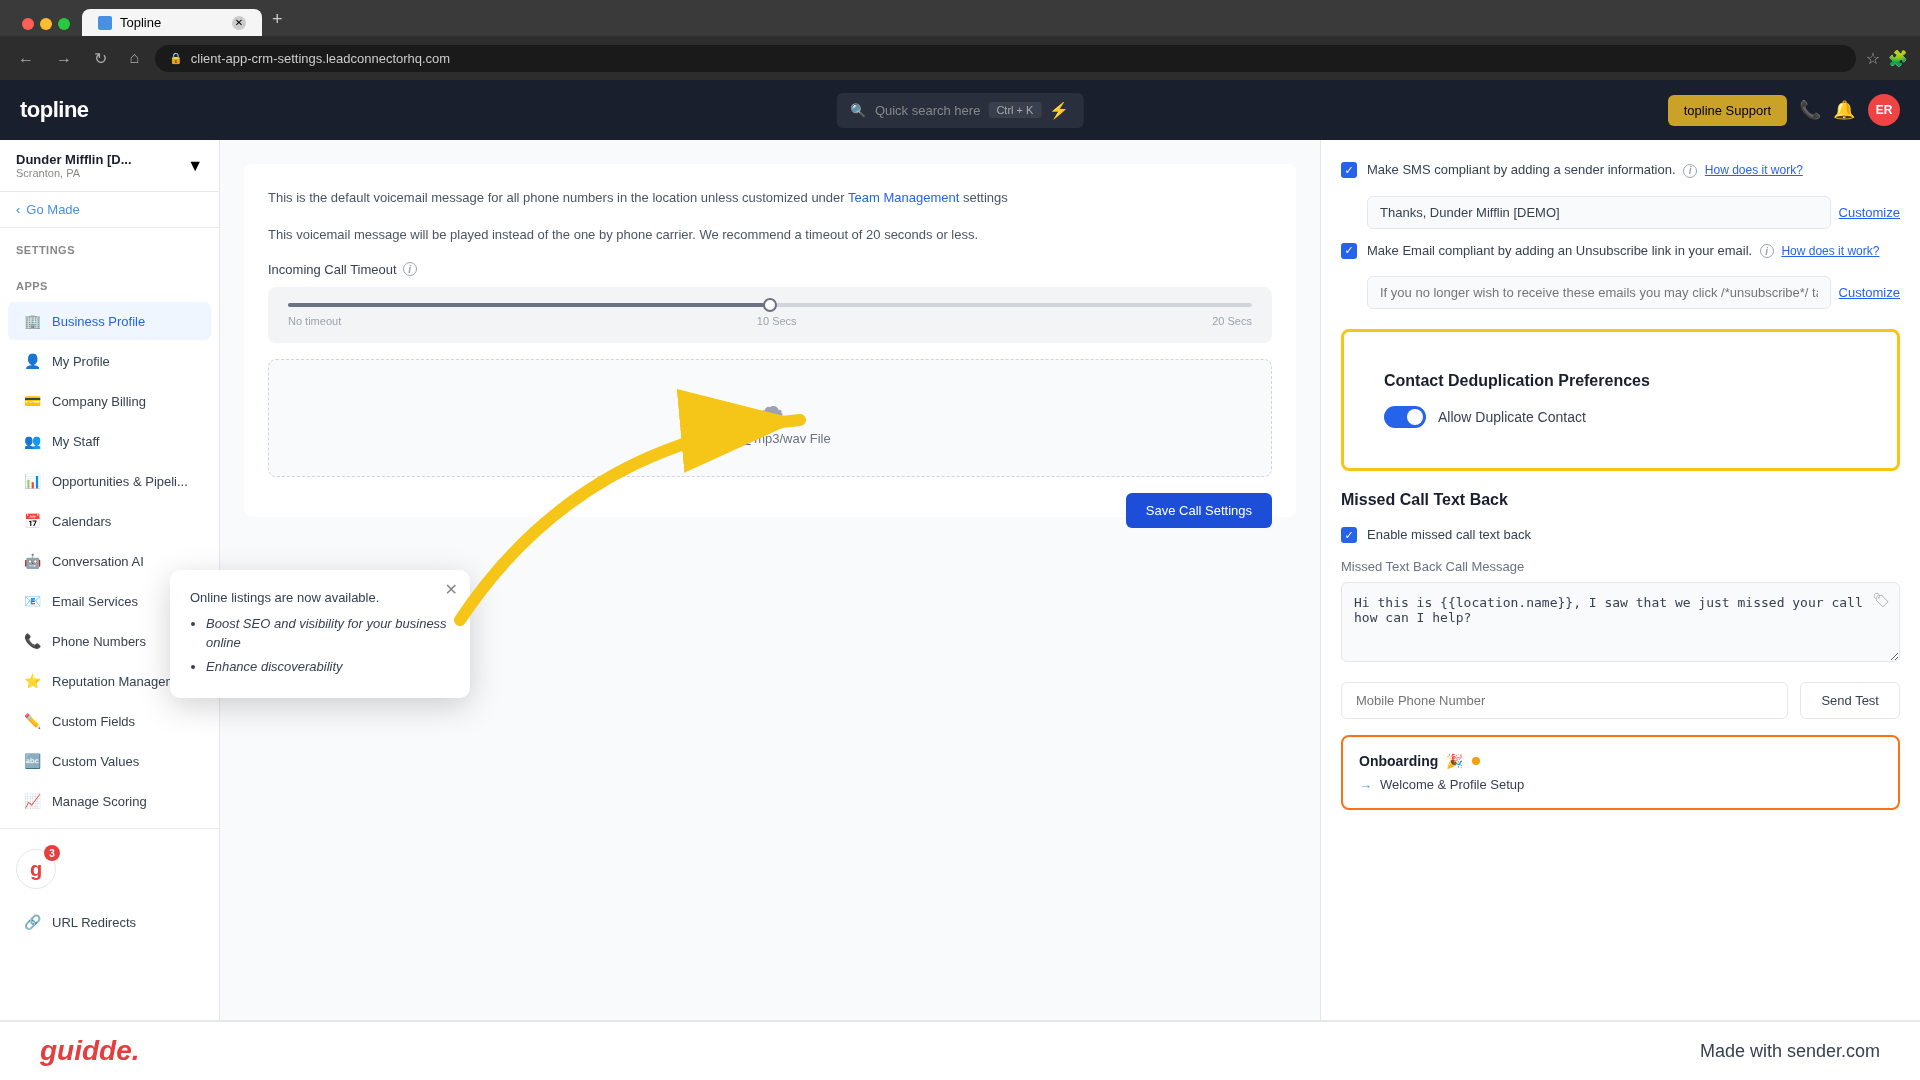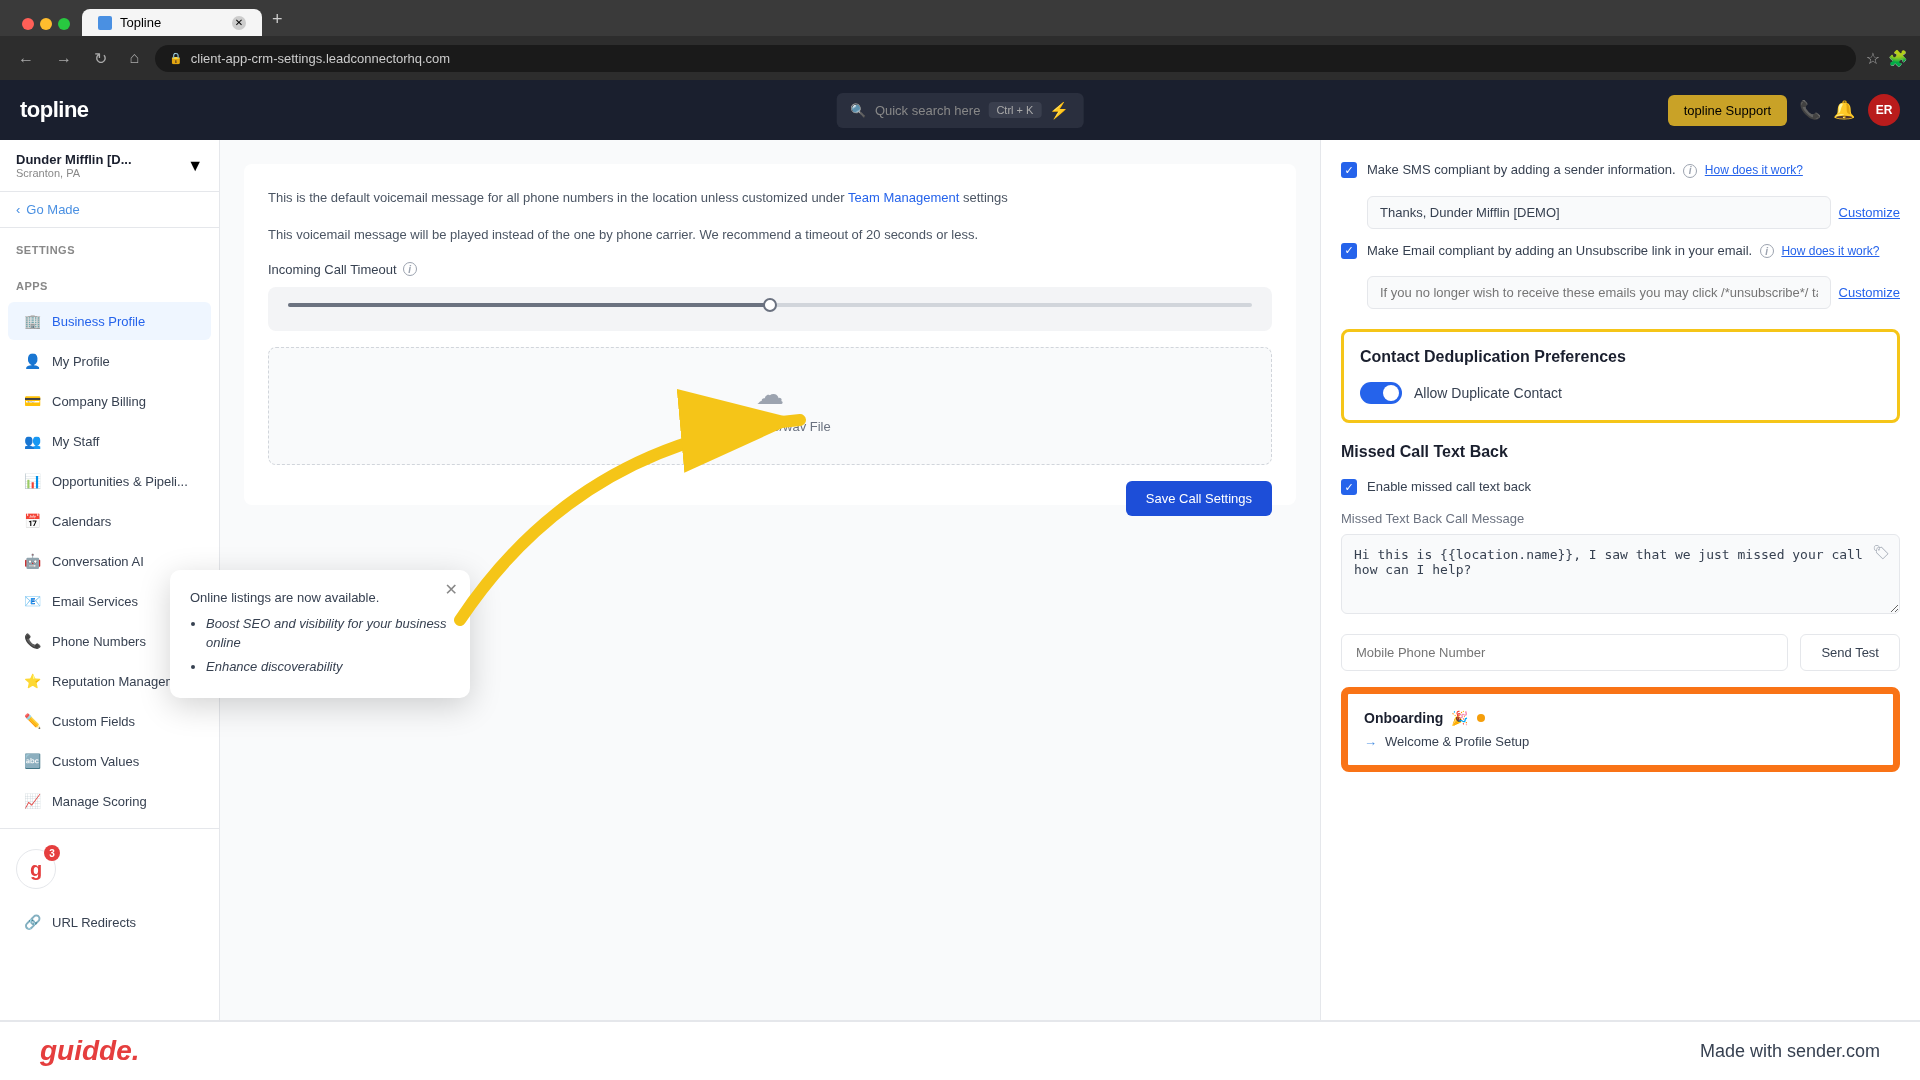--- a/index.html
+++ b/index.html
@@ -25,21 +25,21 @@
     .browser-action-btn { background: none; border: none; color: #aaa; font-size: 16px; cursor: pointer; }
 
     
     .app-header { background: #1a1f2e; height: 60px; display: flex; align-items: center; padding: 0 20px; gap: 16px; position: relative; }
     .app-logo { color: white; font-size: 22px; font-weight: 700; letter-spacing: -0.5px; }
     .header-search { flex: 1; max-width: 400px; background: #2a2f3e; border-radius: 6px; padding: 8px 14px; display: flex; align-items: center; gap: 8px; color: #888; font-size: 13px; margin: 0 auto; position: absolute; left: 50%; transform: translateX(-50%); }
     .search-shortcut { background: #3a3f4e; padding: 2px 8px; border-radius: 4px; font-size: 11px; color: #aaa; }
     .header-right { margin-left: auto; display: flex; align-items: center; gap: 12px; }
     .support-btn { background: #c9a227; color: #000000; border: none; padding: 8px 16px; border-radius: 6px; font-size: 13px; cursor: pointer; font-weight: 500; }
     .header-icon-btn { background: none; border: none; color: #aaa; font-size: 18px; cursor: pointer; }
-    .avatar { width: 32px; height: 32px; border-radius: 50%; background: #b91c1c; color: white; display: flex; align-items: center; justify-content: center; font-size: 12px; font-weight: 600; }
+    .avatar { width: 32px; height: 32px; border-radius: 50%; background: #ef4444; color: white; display: flex; align-items: center; justify-content: center; font-size: 12px; font-weight: 600; }
     .lightning-icon { color: #f0c040; font-size: 16px; }
 
     
     .app-body { display: flex; height: calc(1080px - 80px - 60px); }
 
     
     .sidebar { width: 220px; background: #fff; border-right: 1px solid #e5e7eb; overflow-y: auto; flex-shrink: 0; }
     .sidebar-account { padding: 12px 16px; border-bottom: 1px solid #e5e7eb; display: flex; align-items: center; justify-content: space-between; cursor: pointer; }
     .account-name { font-size: 13px; font-weight: 600; color: #1a1f2e; }
     .account-location { font-size: 11px; color: #888; }
@@ -75,40 +75,40 @@
     .compliance-section { margin-bottom: 20px; }
     .compliance-item { display: flex; align-items: flex-start; gap: 10px; margin-bottom: 16px; }
     .checkbox { width: 16px; height: 16px; background: #2563eb; border-radius: 3px; display: flex; align-items: center; justify-content: center; color: white; font-size: 11px; flex-shrink: 0; margin-top: 2px; }
     .compliance-text { font-size: 13px; color: #374151; line-height: 1.5; }
     .how-link { color: #2563eb; font-size: 12px; }
     .compliance-input-row { display: flex; align-items: center; gap: 8px; margin-left: 26px; margin-bottom: 12px; }
     .compliance-input { flex: 1; border: 1px solid #e5e7eb; border-radius: 6px; padding: 8px 12px; font-size: 13px; color: #374151; background: #f9fafb; }
     .customize-link { color: #2563eb; font-size: 13px; cursor: pointer; white-space: nowrap; }
 
     
-    .dedup-box { border: 3px solid #f5c518; border-radius: 8px; padding: 16px; margin-bottom: 20px; background: #fff; }
+    .dedup-box { border: 3px solid #f5c518; border-radius: 8px; padding: 40px; margin-bottom: 20px; background: #fff; }
     .dedup-title { font-size: 16px; font-weight: 600; color: #1a1f2e; margin-bottom: 16px; }
     .dedup-row { display: flex; align-items: center; gap: 12px; }
     .toggle { width: 42px; height: 22px; background: #2563eb; border-radius: 11px; position: relative; cursor: pointer; }
     .toggle-thumb { position: absolute; right: 3px; top: 3px; width: 16px; height: 16px; background: white; border-radius: 50%; }
     .toggle-label { font-size: 14px; color: #374151; }
 
     
     .missed-call-title { font-size: 16px; font-weight: 600; color: #1a1f2e; margin-bottom: 16px; }
     .missed-call-checkbox-row { display: flex; align-items: center; gap: 10px; margin-bottom: 16px; }
     .missed-call-label { font-size: 13px; color: #374151; font-weight: 500; }
     .text-back-label { font-size: 13px; color: #6b7280; margin-bottom: 8px; font-weight: 500; }
     .text-back-textarea { width: 100%; border: 1px solid #e5e7eb; border-radius: 6px; padding: 12px; font-size: 13px; color: #374151; min-height: 80px; resize: vertical; background: #f9fafb; position: relative; }
     .textarea-icon { position: absolute; right: 12px; top: 12px; color: #9ca3af; }
     .phone-row { display: flex; gap: 12px; margin-top: 16px; }
     .phone-input { flex: 1; border: 1px solid #e5e7eb; border-radius: 6px; padding: 10px 14px; font-size: 13px; color: #9ca3af; }
     .send-test-btn { background: #fff; border: 1px solid #e5e7eb; padding: 10px 20px; border-radius: 6px; font-size: 13px; color: #374151; cursor: pointer; }
 
     
-    .onboarding-panel { background: #fff; border: 7px solid #f97316; border-radius: 8px; padding: 16px; margin-top: 16px; }
+    .onboarding-panel { background: #fff; border: 2px solid #f97316; border-radius: 8px; padding: 16px; margin-top: 16px; }
     .onboarding-title { font-size: 14px; font-weight: 600; color: #1a1f2e; display: flex; align-items: center; gap: 8px; margin-bottom: 8px; }
     .onboarding-dot { width: 8px; height: 8px; border-radius: 50%; background: #f59e0b; }
     .onboarding-link { display: flex; align-items: center; gap: 8px; font-size: 13px; color: #374151; cursor: pointer; }
     .onboarding-arrow { color: #4a90e2; }
 
     
     .popup-overlay { position: absolute; z-index: 100; }
     .popup { background: #fff; border-radius: 10px; box-shadow: 0 8px 32px rgba(0,0,0,0.18); padding: 18px 20px; width: 300px; position: relative; }
     .popup-close { position: absolute; top: 10px; right: 12px; background: none; border: none; font-size: 16px; color: #888; cursor: pointer; }
     .popup-header { display: flex; align-items: center; gap: 10px; margin-bottom: 10px; }
@@ -279,20 +279,25 @@
       <div class="incoming-timeout">
         <div class="timeout-label">
           <span>Incoming Call Timeout</span>
           <span class="info-icon">i</span>
         </div>
         <div class="slider-container">
           <div class="slider-track">
             <div class="slider-fill"></div>
             <div class="slider-thumb"></div>
           </div>
+          <div class="slider-labels">
+            <span>No timeout</span>
+            <span>10 Secs</span>
+            <span>20 Secs</span>
+          </div>
         </div>
       </div>
 
       <div class="upload-area">
         <div class="upload-icon">☁</div>
         <div class="upload-text">
           <a class="upload-link" href="#">Upload</a>
           <span>mp3/wav File</span>
         </div>
       </div>

